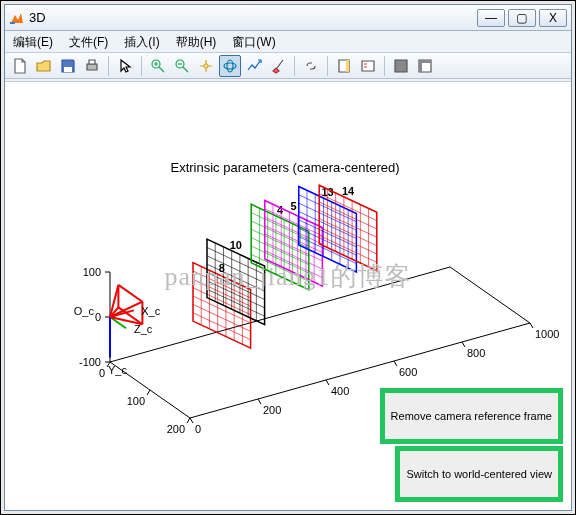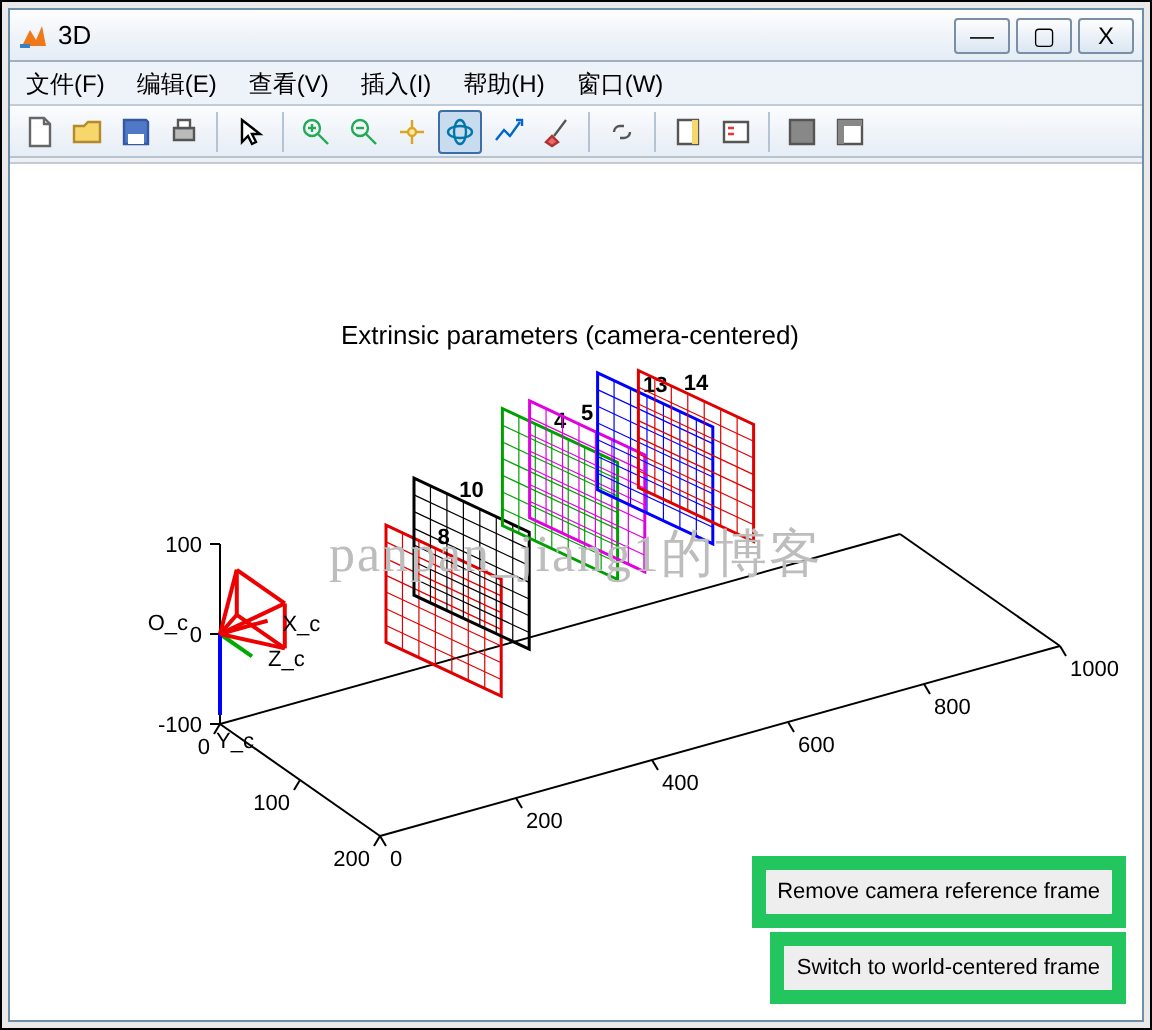--- a/index.html
+++ b/index.html
@@ -13,21 +13,21 @@
   .win-btn { width: 28px; height: 18px; border: 1px solid #7a8fa5; background: linear-gradient(#fdfdfe,#dbe6f2); border-radius: 2px; display: flex; align-items: center; justify-content: center; font-size: 12px; }
   .menubar { height: 22px; background: #eef3f9; border-bottom: 1px solid #c0ccd8; display: flex; align-items: center; }
   .menu-item { padding: 0 8px; font-size: 12px; line-height: 22px; }
   .toolbar { height: 26px; background: linear-gradient(#fbfcfe,#e6edf5); border-bottom: 1px solid #b5c4d3; display: flex; align-items: center; padding: 0 4px; gap: 2px; }
   .tbtn { width: 22px; height: 22px; border: 1px solid transparent; border-radius: 2px; display: flex; align-items: center; justify-content: center; cursor: pointer; }
   .tbtn.active { border-color: #3b6ea5; background: #c9dbef; }
   .sep { width: 1px; height: 20px; background: #b5c4d3; margin: 0 3px; }
   .canvas-area { position: absolute; left: 0; right: 0; top: 76px; bottom: 0; background: #fff; border-top: 1px solid #c0ccd8; overflow: hidden; }
   .watermark { position: absolute; left: 50%; top: 50%; transform: translate(-50%,-105%); font-family: serif; font-size: 26px; color: #bdbdbd; letter-spacing: 1px; white-space: nowrap; pointer-events: none; }
   .bottom-btns { position: absolute; right: 8px; bottom: 8px; display: flex; flex-direction: column; gap: 2px; align-items: flex-end; }
-  .ui-btn { background: #eee; border: 7px solid #22c55e; padding: 4px 6px; font-family: Arial, sans-serif; font-size: 11px; line-height: 14px; }
+  .ui-btn { background: #eee; border: 5px solid #22c55e; padding: 16px 6px; font-family: Arial, sans-serif; font-size: 11px; line-height: 14px; }
   svg.plot { display: block; }
   .axis-label { font-family: Arial; font-size: 11px; fill: #000; }
   .plot-title { font-family: Arial; font-size: 13px; fill: #000; }
 </style>
 </head>
 <body>
 
 <div class="outer">
   <div class="window">
 
@@ -40,23 +40,22 @@
       </span>
       <span class="title-text">3D</span>
       <div class="win-btns">
         <div class="win-btn">—</div>
         <div class="win-btn">▢</div>
         <div class="win-btn">X</div>
       </div>
     </div>
 
     <div class="menubar" id="menubar">
+        <div class="menu-item">编辑(E)</div>
         <div class="menu-item">文件(F)</div>
-        <div class="menu-item">编辑(E)</div>
-        <div class="menu-item">查看(V)</div>
         <div class="menu-item">插入(I)</div>
         <div class="menu-item">帮助(H)</div>
         <div class="menu-item">窗口(W)</div>
       </div>
     <div class="toolbar" id="toolbar">
         <div class="tbtn">
           <svg width="16" height="16" viewBox="0 0 16 16">
             <path d="M3 1 H10 L13 4 V15 H3 Z" stroke="#666" fill="#fff" stroke-width="1.2"></path>
             <path d="M10 1 V4 H13" stroke="#666" fill="none" stroke-width="1.2"></path>
           </svg>
@@ -286,18 +285,18 @@
           <line x1="347.11428571428576" y1="118.67857142857143" x2="347.11428571428576" y2="177.17857142857142" stroke="#e00000" stroke-width="0.6"></line>
           <line x1="314.20000000000005" y1="136.67857142857142" x2="371.8" y2="163.67857142857142" stroke="#e00000" stroke-width="0.6"></line>
           <line x1="355.34285714285716" y1="122.53571428571428" x2="355.34285714285716" y2="181.03571428571428" stroke="#e00000" stroke-width="0.6"></line>
           <line x1="314.20000000000005" y1="145.03571428571428" x2="371.8" y2="172.03571428571428" stroke="#e00000" stroke-width="0.6"></line>
           <line x1="363.57142857142856" y1="126.39285714285714" x2="363.57142857142856" y2="184.89285714285714" stroke="#e00000" stroke-width="0.6"></line>
           <line x1="314.20000000000005" y1="153.39285714285714" x2="371.8" y2="180.39285714285714" stroke="#e00000" stroke-width="0.6"></line>
           <text x="343" y="112.75" class="axis-label" text-anchor="middle" fill="#e00000" font-weight="bold" font-size="14">14</text>
         </svg>
       <div class="bottom-btns">
         <div class="ui-btn">Remove camera reference frame</div>
-        <div class="ui-btn">Switch to world-centered frame</div>
+        <div class="ui-btn">Switch to world-centered view</div>
       </div>
     </div>
 
   </div>
 </div>
 
 </body></html>

